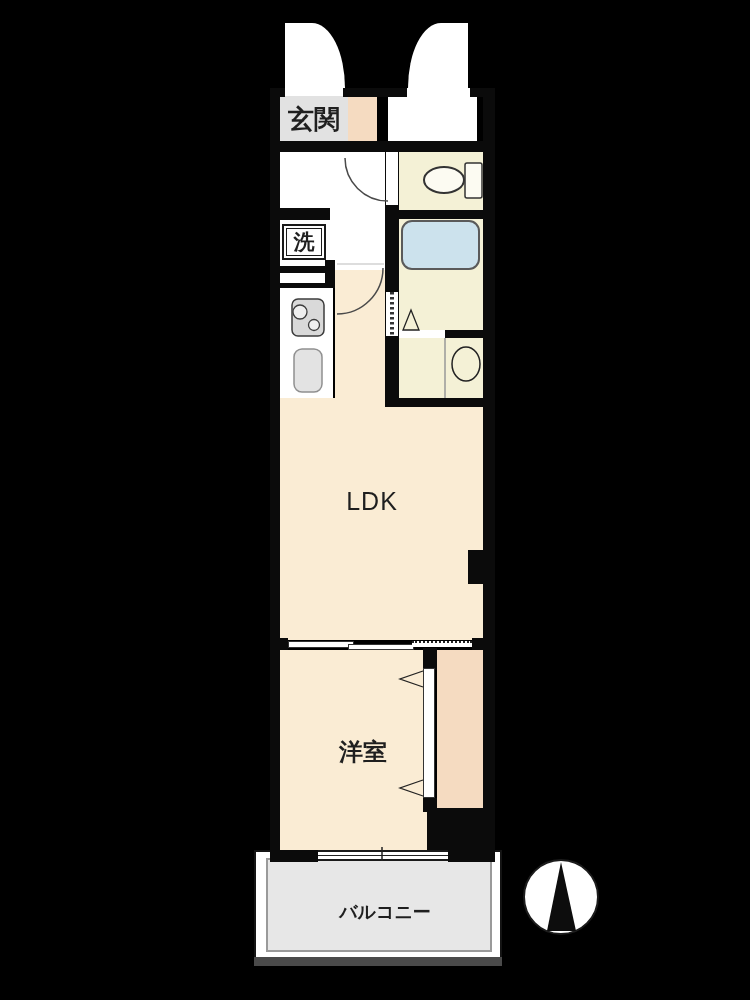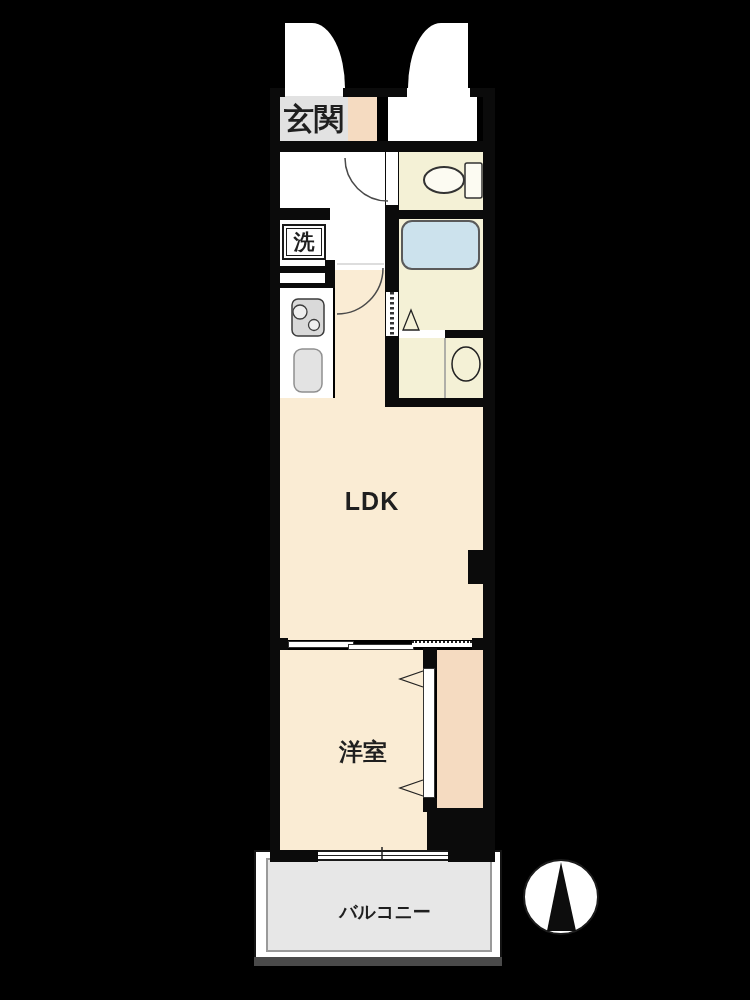--- a/index.html
+++ b/index.html
@@ -112,19 +112,19 @@
 
     <line x1="318" y1="855.5" x2="448" y2="855.5" stroke="#222" stroke-width="1"></line>
     <line x1="382" y1="847" x2="382" y2="861" stroke="#222" stroke-width="1.5"></line>
 
     <g>
       <circle cx="561" cy="897" r="37" fill="#ffffff" stroke="#1c1c1c" stroke-width="2"></circle>
       <polygon points="561,862 547,931 576,931" fill="#0d0d0d"></polygon>
     </g>
   </svg>
 
-  <div class="label" style="left:314px;top:119px;font-size:30px;">玄関</div>
+  <div class="label" style="left:314px;top:119px;font-size:26px;">玄関</div>
   <div class="label" style="left:304px;top:242px;font-size:21px;">洗</div>
-  <div class="label" style="left:372px;top:501px;font-size:25px;font-weight:700;letter-spacing:1px;">LDK</div>
+  <div class="label" style="left:372px;top:501px;font-size:25px;font-weight:400;letter-spacing:1px;">LDK</div>
   <div class="label" style="left:363px;top:752px;font-size:24px;">洋室</div>
   <div class="label" style="left:385px;top:912px;font-size:18px;">バルコニー</div>
 
 </div>
 
 </body></html>

